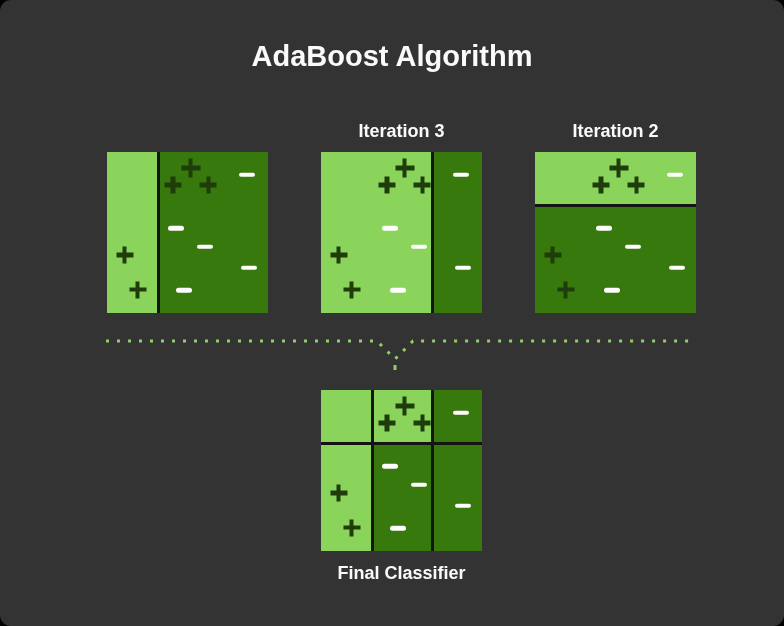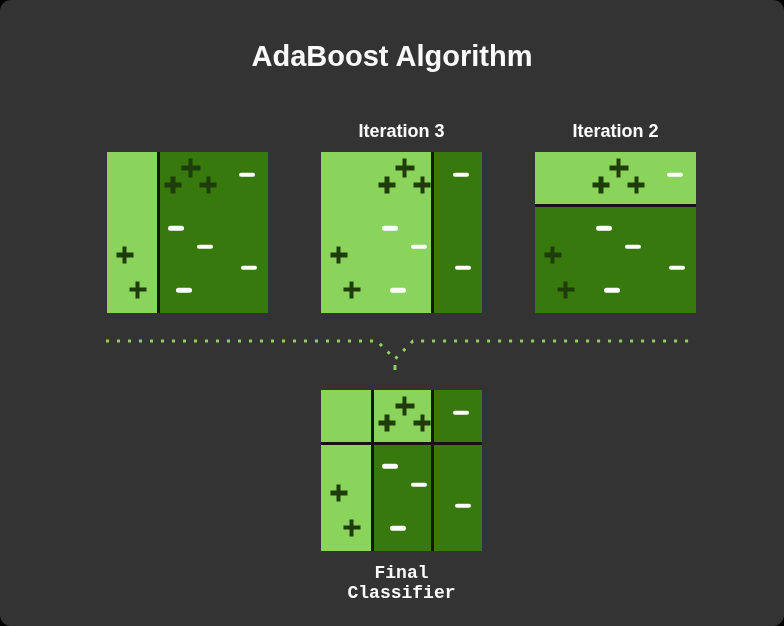--- a/index.html
+++ b/index.html
@@ -39,21 +39,21 @@
   .iter-title, .final-title {
     position: absolute;
     width: 161px;
     text-align: center;
     color: var(--label, #fafafa);
     font-size: 18px;
     line-height: 20px;
     font-weight: 700;
   }
   .iter-title { top: 121px; }
-  .final-title { top: 563px; left: 321px; font-family: Liberation Mono, monospace; }
+  .final-title { top: 563px; left: 321px; }
 
   .box {
     position: absolute;
     width: 161px;
     height: 161px;
     overflow: hidden;
   }
   #box-it1 { left: 107px; top: 152px; }
   #box-it2 { left: 321px; top: 152px; }
   #box-it3 { left: 535px; top: 152px; }

